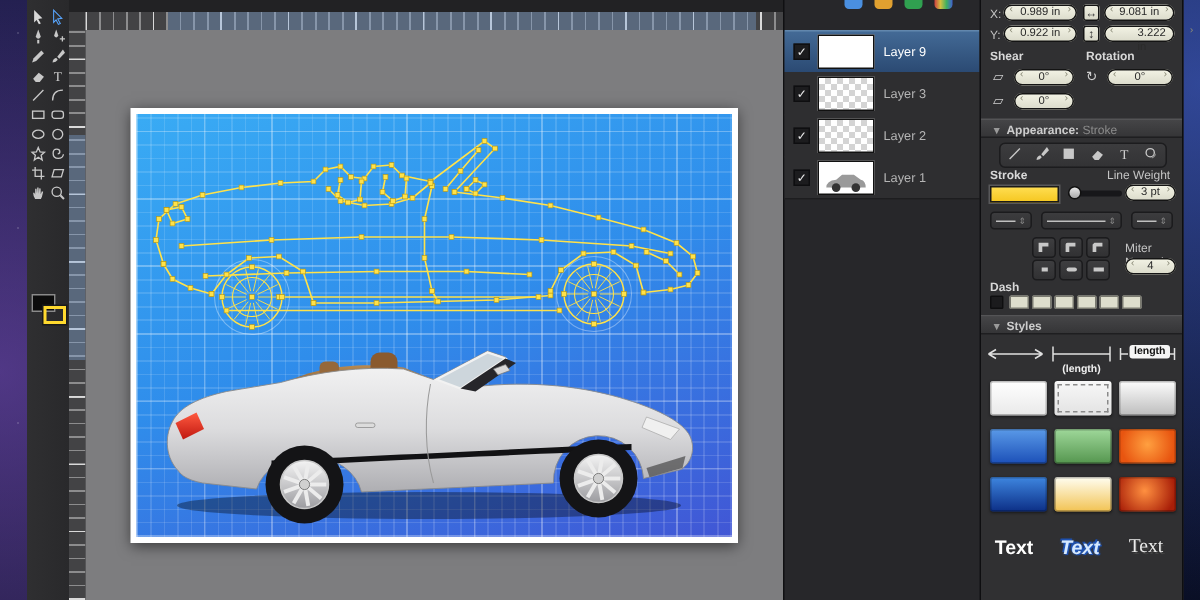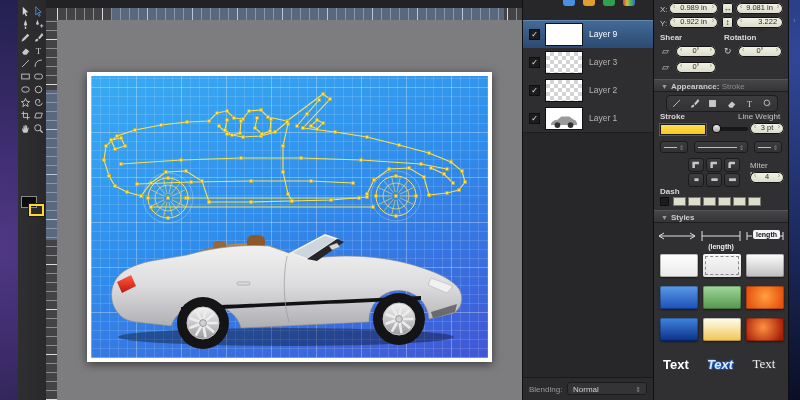--- a/index.html
+++ b/index.html
@@ -498,24 +498,20 @@
           <span class="layer-thumb"><svg viewBox="0 0 24 16">
               <g fill="#9a9a9a">
                 <path d="M2 13 Q2 9.5 7 9 L10 6.5 H16 L19.5 9 Q22 9.5 22 13 Z"></path>
                 <circle cx="7" cy="13" r="2.2" fill="#333"></circle>
                 <circle cx="17" cy="13" r="2.2" fill="#333"></circle>
               </g>
             </svg></span>
           <span class="layer-label">Layer 1</span>
         </div>
       </div>
-    <div id="blend-bar">
-      <span id="blend-label">Blending:</span>
-      <div id="blend-select"><span>Normal</span><span class="stp">⇕</span></div>
-    </div>
   </div>
 
   <div id="inspector" class="abs">
     <span class="ilabel" style="left:6px;top:5px;">X:</span>
     <div class="pill" style="left:15px;top:3px;width:49px;">
         <span class="stp">‹</span>
         <span>0.989 in</span>
         <span class="stp">›</span>
       </div>
     <div class="mini-ic" style="left:68px;top:3px;">↔</div>

